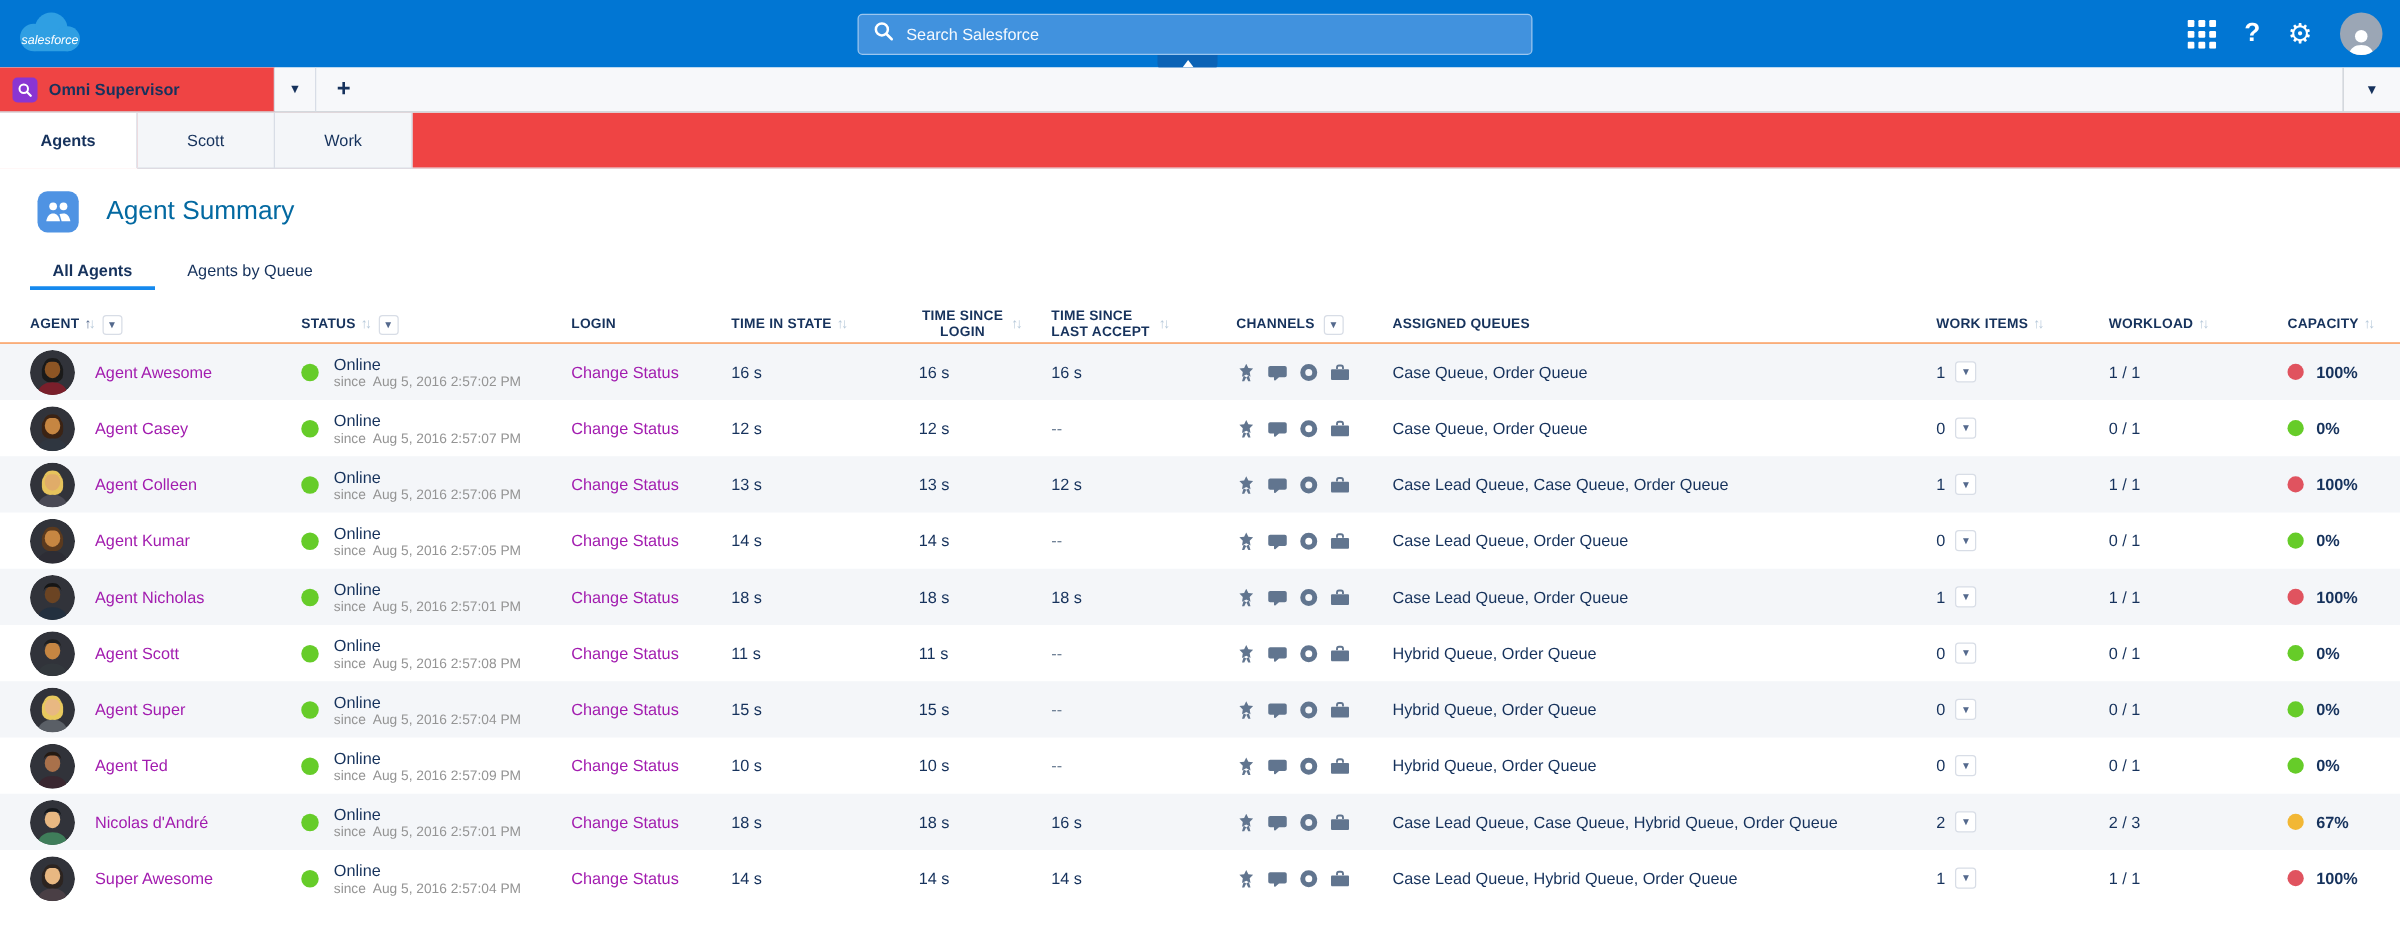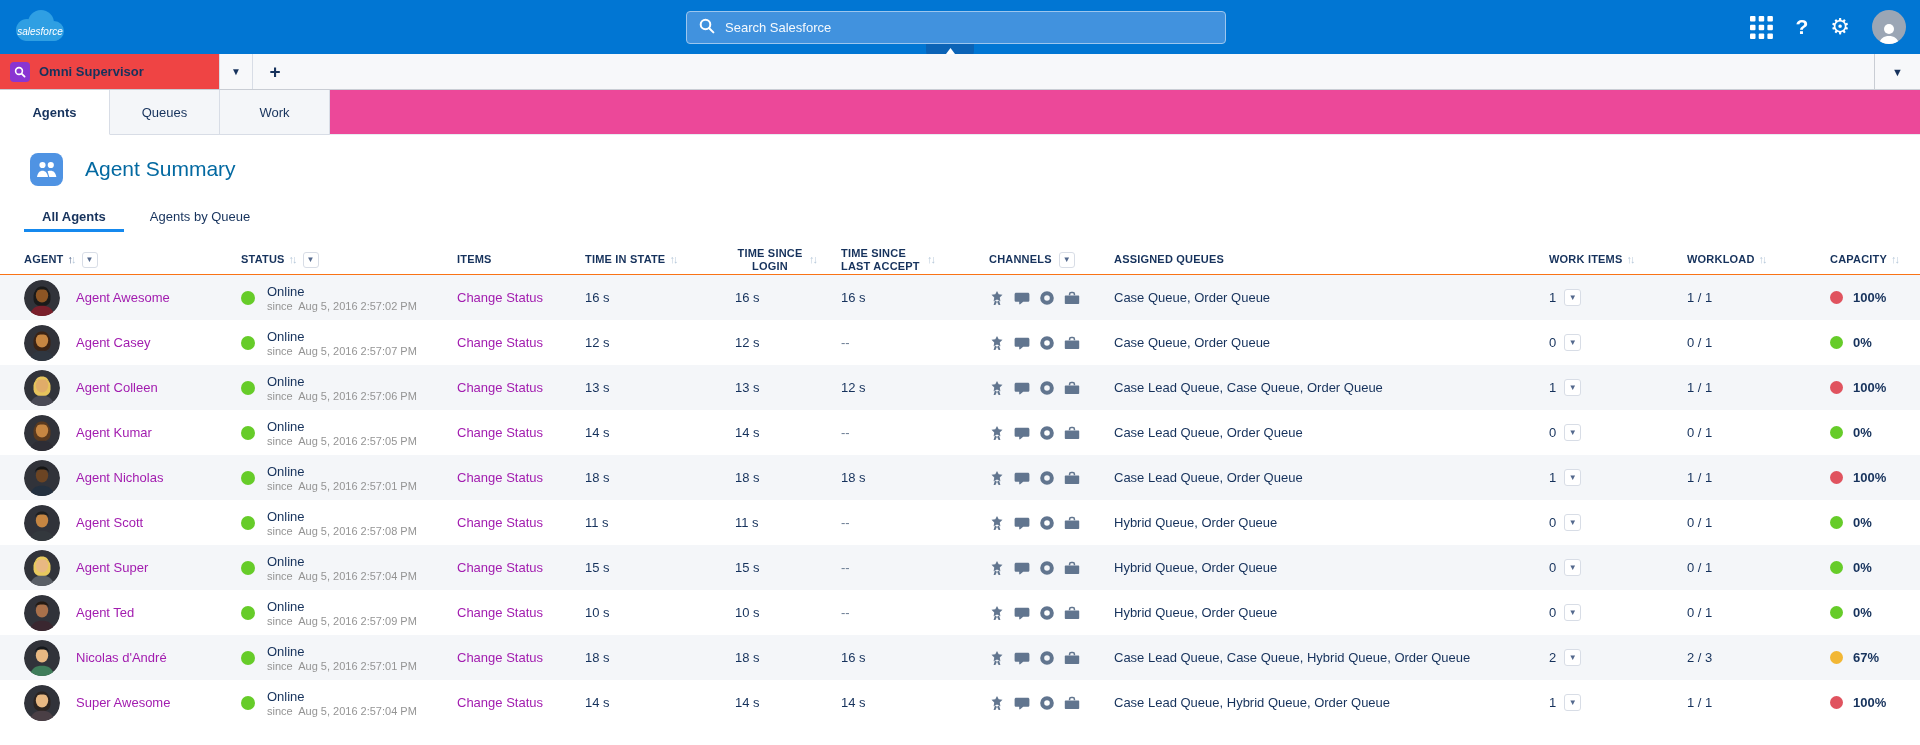--- a/index.html
+++ b/index.html
@@ -34,21 +34,21 @@
   .ws-label { font-size:13px; font-weight:bold; color:#16325c; }
   .ws-caret { width:33px; border-right:1px solid #d8dde6; display:flex; align-items:center;
     justify-content:center; color:#16325c; font-size:10px; cursor:pointer; }
   .add-tab { width:44px; display:flex; align-items:center; justify-content:center;
     color:#16325c; font-size:19px; font-weight:bold; cursor:pointer; }
   .strip-right { position:absolute; right:0; top:0; height:100%; width:46px;
     border-left:1px solid #c9cdd4; display:flex; align-items:center; justify-content:center;
     color:#16325c; font-size:11px; cursor:pointer; }
 
   
-  .console-tabs { height:45px; display:flex; background:#ec4899; }
+  .console-tabs { height:45px; display:flex; background:#ef4444; }
   .ctab { width:110px; display:flex; align-items:center; justify-content:center;
     font-size:13px; color:#16325c; background:#f4f6f9;
     border-right:1px solid #d8dde6; border-bottom:1px solid #d8dde6; cursor:pointer; }
   .ctab.active { background:#fff; border-bottom-color:#fff; font-weight:bold; }
   .ctab-filler { flex:1; border-bottom:1px solid #e7ebf1; }
 
   
   .page-head { display:flex; align-items:center; gap:22px; padding:17px 0 0 30px; height:51px; }
   .entity-icon { width:33px; height:33px; border-radius:8px; background:#4f93e3;
     display:flex; align-items:center; justify-content:center; }
@@ -163,21 +163,21 @@
     </span>
     <span class="ws-label">Omni Supervisor</span>
   </div>
   <div class="ws-caret">▼</div>
   <div class="add-tab">+</div>
   <div class="strip-right">▼</div>
 </div>
 
 <div class="console-tabs">
   <div class="ctab active">Agents</div>
-  <div class="ctab">Queues</div>
+  <div class="ctab">Scott</div>
   <div class="ctab">Work</div>
   <div class="ctab-filler"></div>
 </div>
 
 <div class="page-head">
   <span class="entity-icon">
     <svg width="21" height="19" viewBox="0 0 21 19" fill="#fff">
       <circle cx="6.5" cy="5" r="3.1"></circle>
         <path d="M1 17c.6-4.3 2.8-6.3 5.5-6.3S11.4 12.7 12 17z"></path>
       <circle cx="14.8" cy="5" r="3.1"></circle>
@@ -198,21 +198,21 @@
       <span class="label">AGENT</span>
       <span class="sort-icons"><span class="asc active">↑</span><span class="desc">↓</span></span>
       <button class="filter-btn">▼</button>
     </div>
     <div class="th">
       <span class="label">STATUS</span>
       <span class="sort-icons"><span class="asc">↑</span><span class="desc">↓</span></span>
       <button class="filter-btn">▼</button>
     </div>
     <div class="th">
-      <span class="label">ITEMS</span>
+      <span class="label">LOGIN</span>
     </div>
     <div class="th">
       <span class="label">TIME IN STATE</span>
       <span class="sort-icons"><span class="asc">↑</span><span class="desc">↓</span></span>
     </div>
     <div class="th">
       <span class="label narrow">TIME SINCE LOGIN</span>
       <span class="sort-icons"><span class="asc">↑</span><span class="desc">↓</span></span>
     </div>
     <div class="th">

